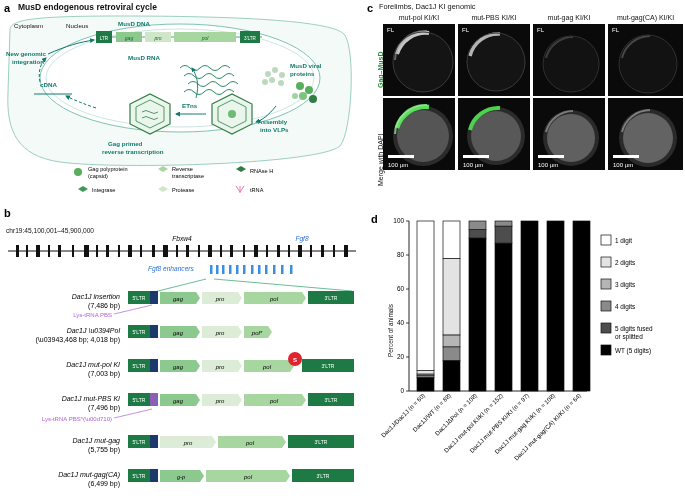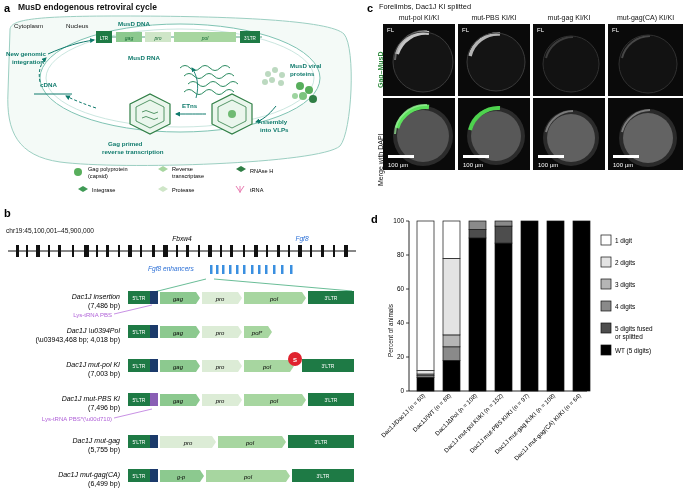--- a/index.html
+++ b/index.html
@@ -294,21 +294,21 @@
     </g>
 
     <text x="112" y="84" font-size="6" fill="#b061d8" text-anchor="end">Lys-tRNA PBS</text>
     <line x1="114" y1="81" x2="152" y2="72" stroke="#b061d8" stroke-width="0.7"></line>
   </svg>
 </div>
 
 <div id="panel-c">
   <div class="panel-letter" style="left:2px;top:2px;">c</div>
   <div style="position:absolute;left:14px;top:2px;font-size:7.4px;">
-    <span>Forelimbs, Dac1J KI splitted</span>
+    <span>Forelimbs, Dac1J KI genomic</span>
   </div>
 
   <div class="cheader" style="position:absolute;left:18px;top:14px;width:72px;">mut-pol KI/KI</div>
   <div class="cheader" style="position:absolute;left:93px;top:14px;width:72px;">mut-PBS KI/KI</div>
   <div class="cheader" style="position:absolute;left:168px;top:14px;width:72px;">mut-gag KI/KI</div>
   <div class="cheader" style="position:absolute;left:243px;top:14px;width:75px;">mut-gag(CA) KI/KI</div>
 
   <div class="rotlabel green" style="left:12px;top:88px;font-weight:bold;">Gag–MusD</div>
   <div class="rotlabel" style="left:12px;top:186px;">Merge with DAPI</div>
 

